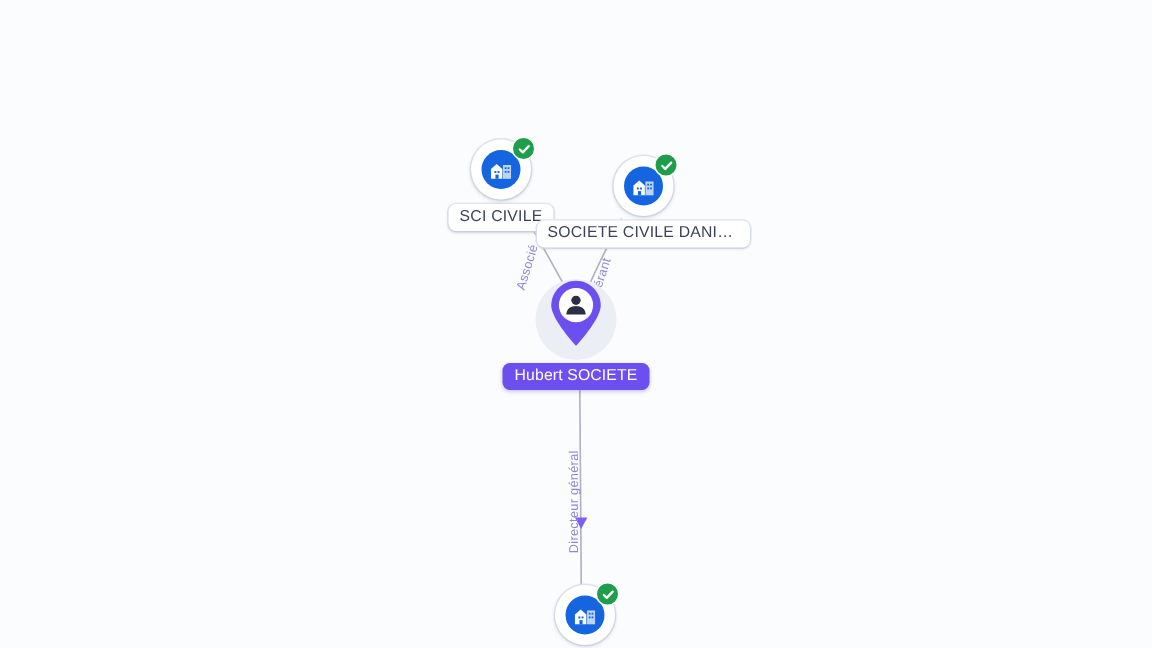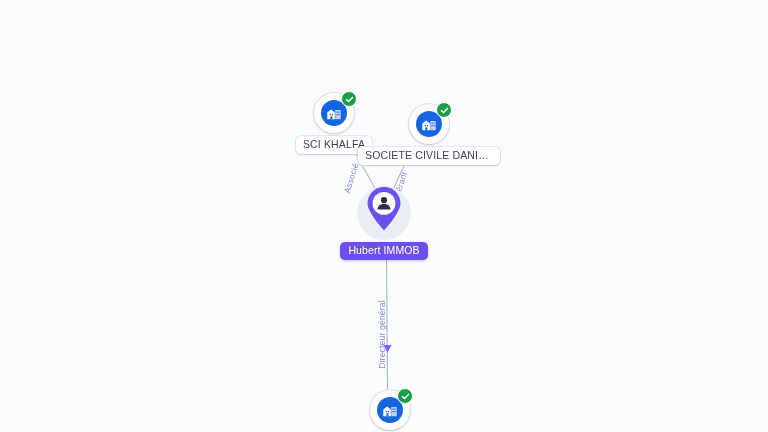--- a/index.html
+++ b/index.html
@@ -198,21 +198,21 @@
           <rect x="10.5" y="9.0" width="1.2" height="1.2" fill="#1565e0"></rect>
           <rect x="12.4" y="9.0" width="1.2" height="1.2" fill="#1565e0"></rect>
         </svg>
       </div>
       <span class="verified-badge">
         <svg width="9" height="9" viewBox="0 0 10 10" aria-hidden="true">
           <path d="M1.7 5.2 L3.9 7.3 L8.3 2.7" fill="none" stroke="#ffffff" stroke-width="1.7" stroke-linecap="round" stroke-linejoin="round"></path>
         </svg>
       </span>
     </div>
-    <div class="caption">SCI KHALFA</div>
+    <div class="caption">SCI CIVILE</div>
   </div>
 
   <div class="node" style="left:365px; top:104px; width:128px;">
     <div class="company-disc">
       <div class="company-inner">
         <svg width="16" height="16" viewBox="0 0 16 16" aria-hidden="true">
           <path d="M1.3 14.2 V7.6 L5.1 4.4 L8.9 7.6 V14.2 Z" fill="#ffffff"></path>
           <rect x="9.3" y="5.0" width="5.4" height="9.2" fill="#ffffff" opacity=".72"></rect>
           <rect x="3.6" y="9.0" width="1.3" height="1.3" fill="#1565e0"></rect>
           <rect x="5.7" y="9.0" width="1.3" height="1.3" fill="#1565e0"></rect>
@@ -238,21 +238,21 @@
       <div class="person-pin">
         <svg width="38" height="46" viewBox="0 0 38 46" aria-hidden="true">
           <path d="M19 45.5 C19 45.5 35.5 27.8 35.5 18.6 C35.5 9.5 28.1 2.1 19 2.1
                    C9.9 2.1 2.5 9.5 2.5 18.6 C2.5 27.8 19 45.5 19 45.5 Z" fill="#6d4ff0"></path>
           <circle cx="19" cy="18.4" r="11.4" fill="#ffffff"></circle>
           <circle cx="19" cy="15.2" r="3.1" fill="#2b2f45"></circle>
           <path d="M12.6 24.6 C12.6 20.8 15.5 19.0 19 19.0 C22.5 19.0 25.4 20.8 25.4 24.6 Z" fill="#2b2f45"></path>
         </svg>
       </div>
     </div>
-    <div class="person-caption">Hubert IMMOB</div>
+    <div class="person-caption">Hubert SOCIETE</div>
   </div>
 
   <div class="node" style="left:329px; top:390px; width:122px;">
     <div class="company-disc">
       <div class="company-inner">
         <svg width="16" height="16" viewBox="0 0 16 16" aria-hidden="true">
           <path d="M1.3 14.2 V7.6 L5.1 4.4 L8.9 7.6 V14.2 Z" fill="#ffffff"></path>
           <rect x="9.3" y="5.0" width="5.4" height="9.2" fill="#ffffff" opacity=".72"></rect>
           <rect x="3.6" y="9.0" width="1.3" height="1.3" fill="#1565e0"></rect>
           <rect x="5.7" y="9.0" width="1.3" height="1.3" fill="#1565e0"></rect>

